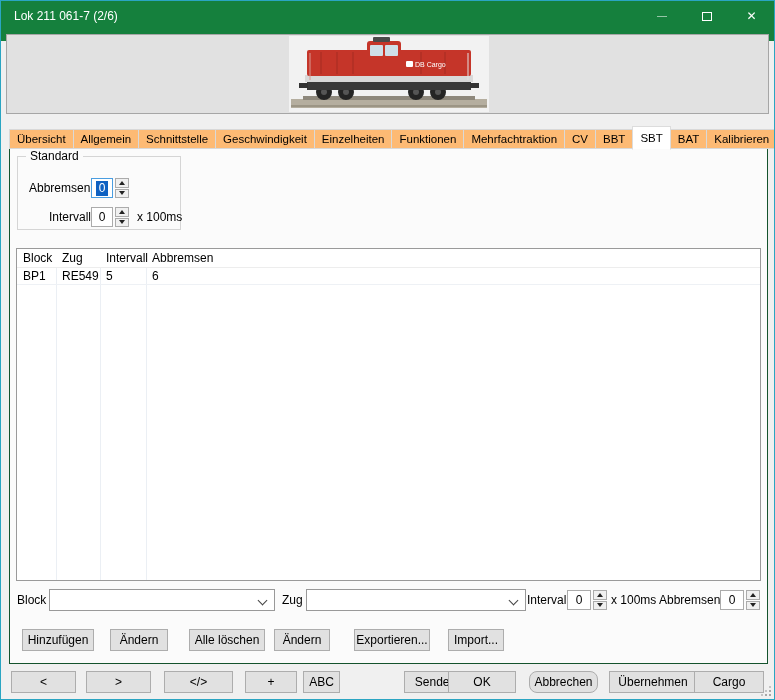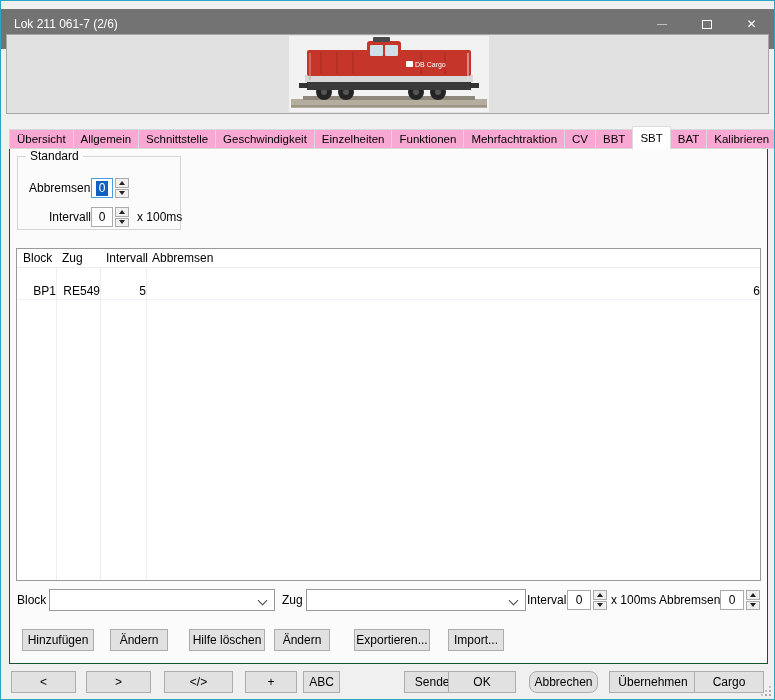--- a/index.html
+++ b/index.html
@@ -2,36 +2,36 @@
 <html><head>
 <meta charset="utf-8">
 <style>
   * { box-sizing: border-box; margin: 0; padding: 0; }
   html,body { width:775px; height:700px; }
   body { font-family:"Liberation Sans", sans-serif; font-size:12px; color:#000; }
   .window { position:relative; width:775px; height:700px; background:#f0f0f0;
             border:1px solid #2aa5c2; overflow:hidden; }
 
   
-  .titlebar { position:absolute; left:0; top:8px; width:100%; height:40px; background:#737373; }
+  .titlebar { position:absolute; left:0; top:0; width:100%; height:40px; background:#15803d; }
   .title { position:absolute; left:13px; top:0; line-height:30px; color:#fff; font-size:12px; }
   .win-buttons { position:absolute; right:0; top:0; height:30px; display:flex; }
   .win-btn { width:45px; height:30px; display:flex; align-items:center; justify-content:center; color:#fff; cursor:default; }
   .min-line { width:10px; height:1px; background:rgba(255,255,255,.55); }
   .max-box { width:10px; height:9px; border:1px solid #fff; }
   .close-glyph { font-size:12px; }
 
   
   .image-panel { position:absolute; left:5px; top:33px; width:763px; height:80px;
                  background:#e1e1e1; border:1px solid #a6a6a6; }
   .photo { position:absolute; left:282px; top:1px; width:200px; height:76px; background:#f2f2f2; }
 
   
   .tabs { position:absolute; left:8px; top:124px; height:24px; display:flex; align-items:flex-end; z-index:3; }
-  .tab { height:20px; line-height:19px; padding:0 7px; background:#f9a8d4;
+  .tab { height:20px; line-height:19px; padding:0 7px; background:#fdba74;
          border:1px solid #d9d9d9; white-space:nowrap; font-size:11.5px; cursor:default; }
   .tab + .tab { margin-left:-1px; }
   .tab.active { height:24px; line-height:23px; background:#fff; border-color:#dcdcdc;
                 border-bottom:1px solid #fbfbfb; margin-bottom:-1px; position:relative; z-index:4; }
 
   
   .page { position:absolute; left:8px; top:147px; width:759px; height:516px;
           background:#fbfbfb; border:1px solid #14532d; z-index:1; }
 
   
@@ -53,22 +53,22 @@
   .tri-up { width:0; height:0; border-left:3px solid transparent; border-right:3px solid transparent; border-bottom:4px solid #222; }
   .tri-dn { width:0; height:0; border-left:3px solid transparent; border-right:3px solid transparent; border-top:4px solid #222; }
 
   
   .list { position:absolute; left:6px; top:99px; width:745px; height:333px;
           background:#fff; border:1px solid #9a9a9a; overflow:hidden; }
   .vline { position:absolute; top:0; bottom:0; width:1px; background:#ebeff4; }
   .lheader { position:absolute; left:0; right:0; top:0; height:19px; display:flex;
              border-bottom:1px solid #ededed; background:#fff; }
   .hcell { line-height:19px; padding-left:6px; cursor:default; }
-  .lrow { position:absolute; left:0; right:0; top:34px; height:17px; display:flex;
-          border-bottom:1px solid #eef1f5;text-align:right; }
+  .lrow { position:absolute; left:0; right:0; top:19px; height:17px; display:flex;
+          border-bottom:1px solid #eef1f5; }
   .ccell { line-height:17px; padding-left:6px; }
   .c1 { width:39px; } .c2 { width:44px; } .c3 { width:46px; } .c4 { flex:1; }
 
   
   .elabel { position:absolute; top:440px; height:22px; line-height:22px; white-space:nowrap; }
   .combo { position:absolute; top:440px; height:22px; background:#fff; border:1px solid #999; }
   .chev { position:absolute; right:8px; top:7px; width:7px; height:7px;
           border-left:1px solid #444; border-bottom:1px solid #444; transform:rotate(-45deg); }
 
   
@@ -236,21 +236,21 @@
             <span class="tri-up"></span>
           </div>
         <div class="spin-btn">
             <span class="tri-dn"></span>
           </div>
       </div>
     </div>
 
     <div class="abtn" style="left:12px; width:72px;">Hinzufügen</div>
     <div class="abtn" style="left:100px; width:58px;">Ändern</div>
-    <div class="abtn" style="left:179px; width:76px;">Hilfe löschen</div>
+    <div class="abtn" style="left:179px; width:76px;">Alle löschen</div>
     <div class="abtn" style="left:264px; width:56px;">Ändern</div>
     <div class="abtn" style="left:344px; width:76px;">Exportieren...</div>
     <div class="abtn" style="left:438px; width:56px;">Import...</div>
   </div>
 
   <div class="btnrow">
     <div class="btn" style="left:10px; width:65px;">&lt;</div>
     <div class="btn" style="left:85px; width:65px;">&gt;</div>
     <div class="btn" style="left:163px; width:69px;">&lt;/&gt;</div>
     <div class="btn" style="left:244px; width:52px;">+</div>

